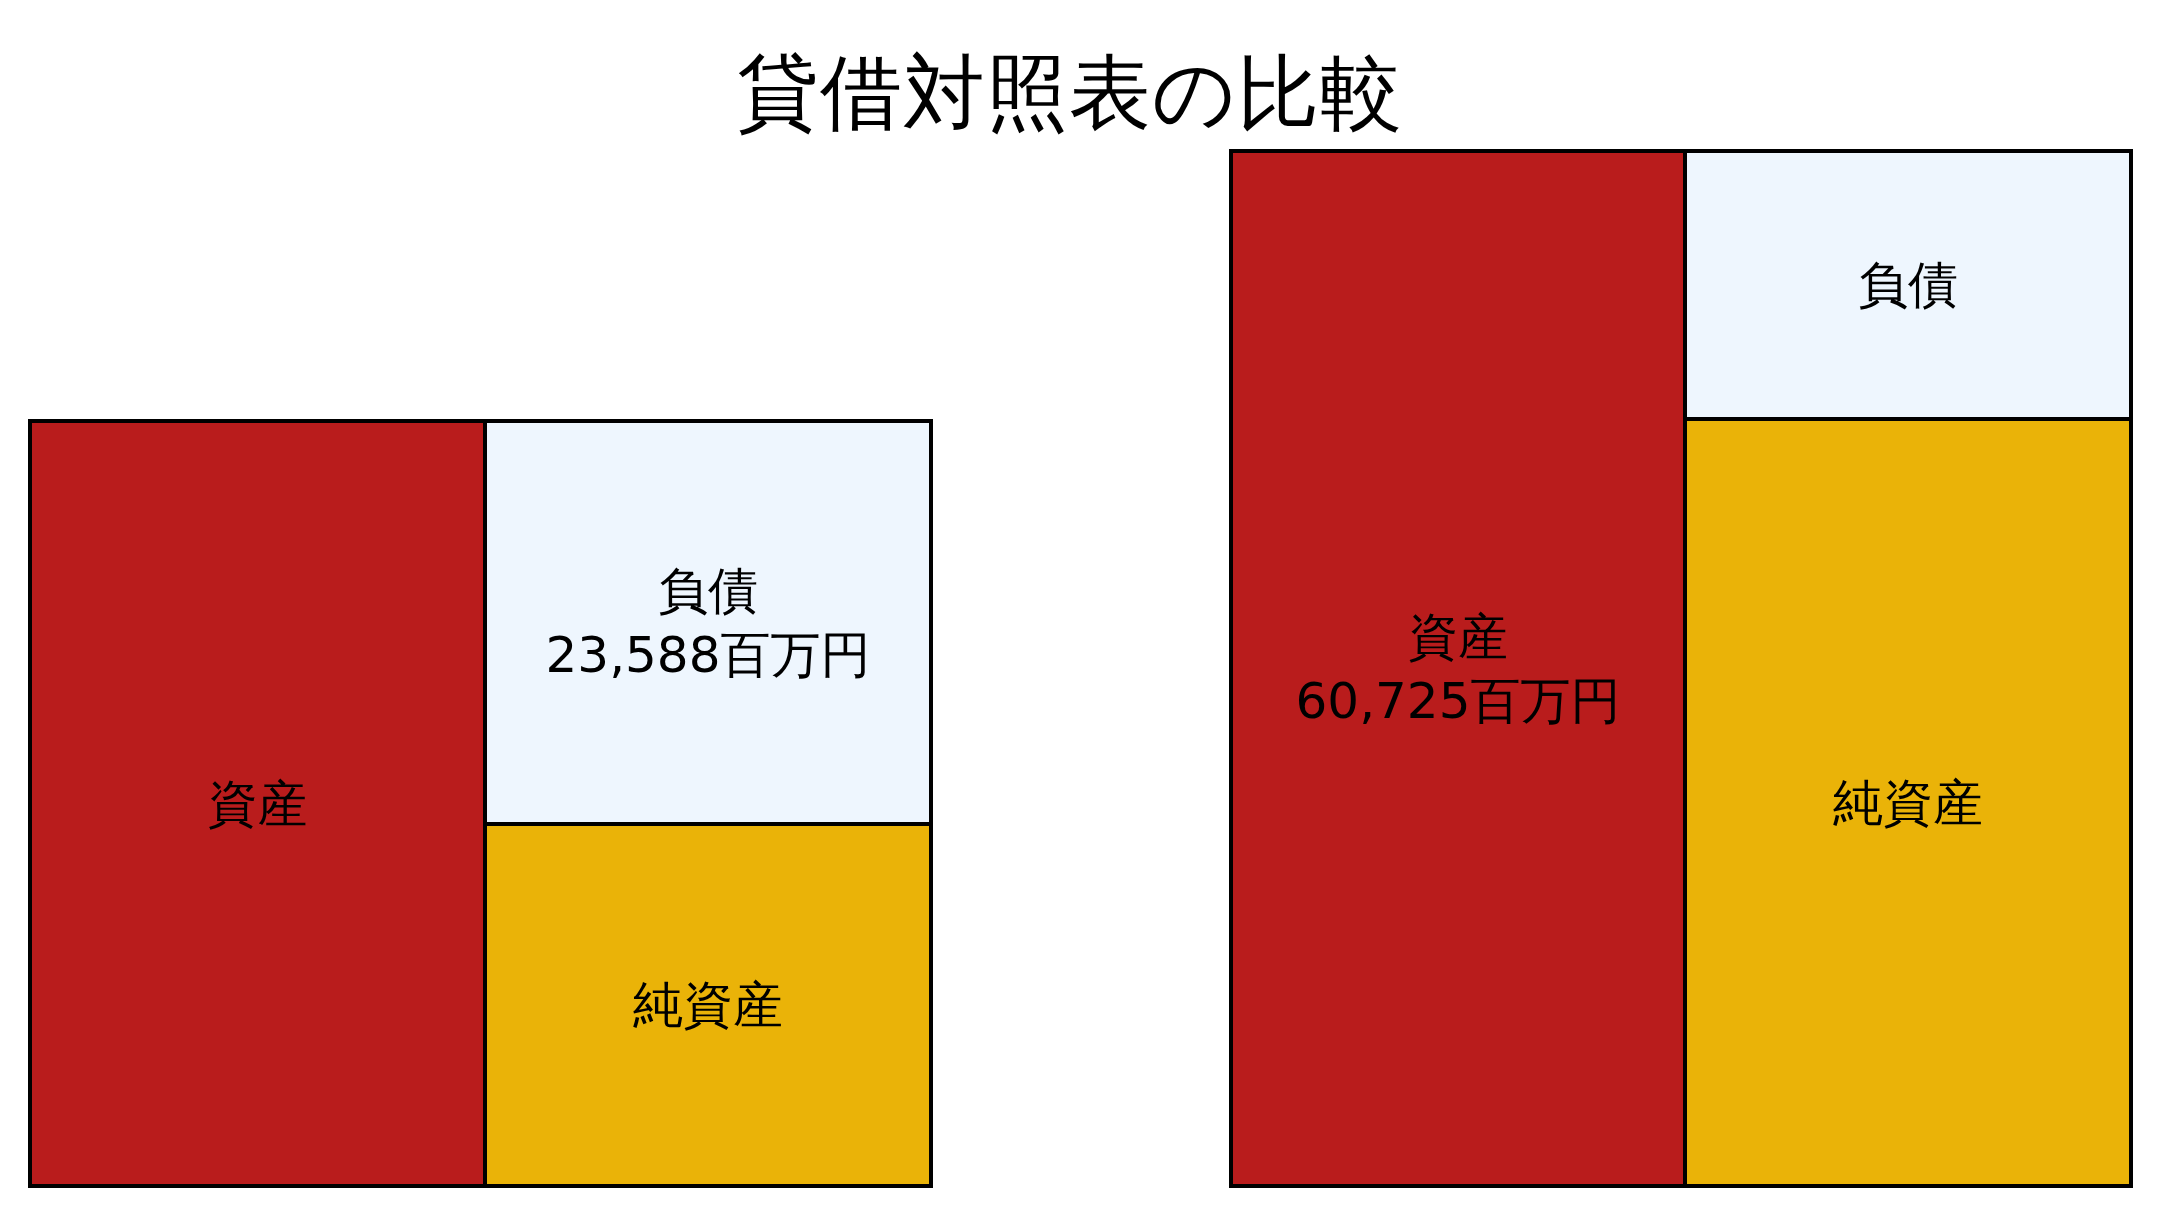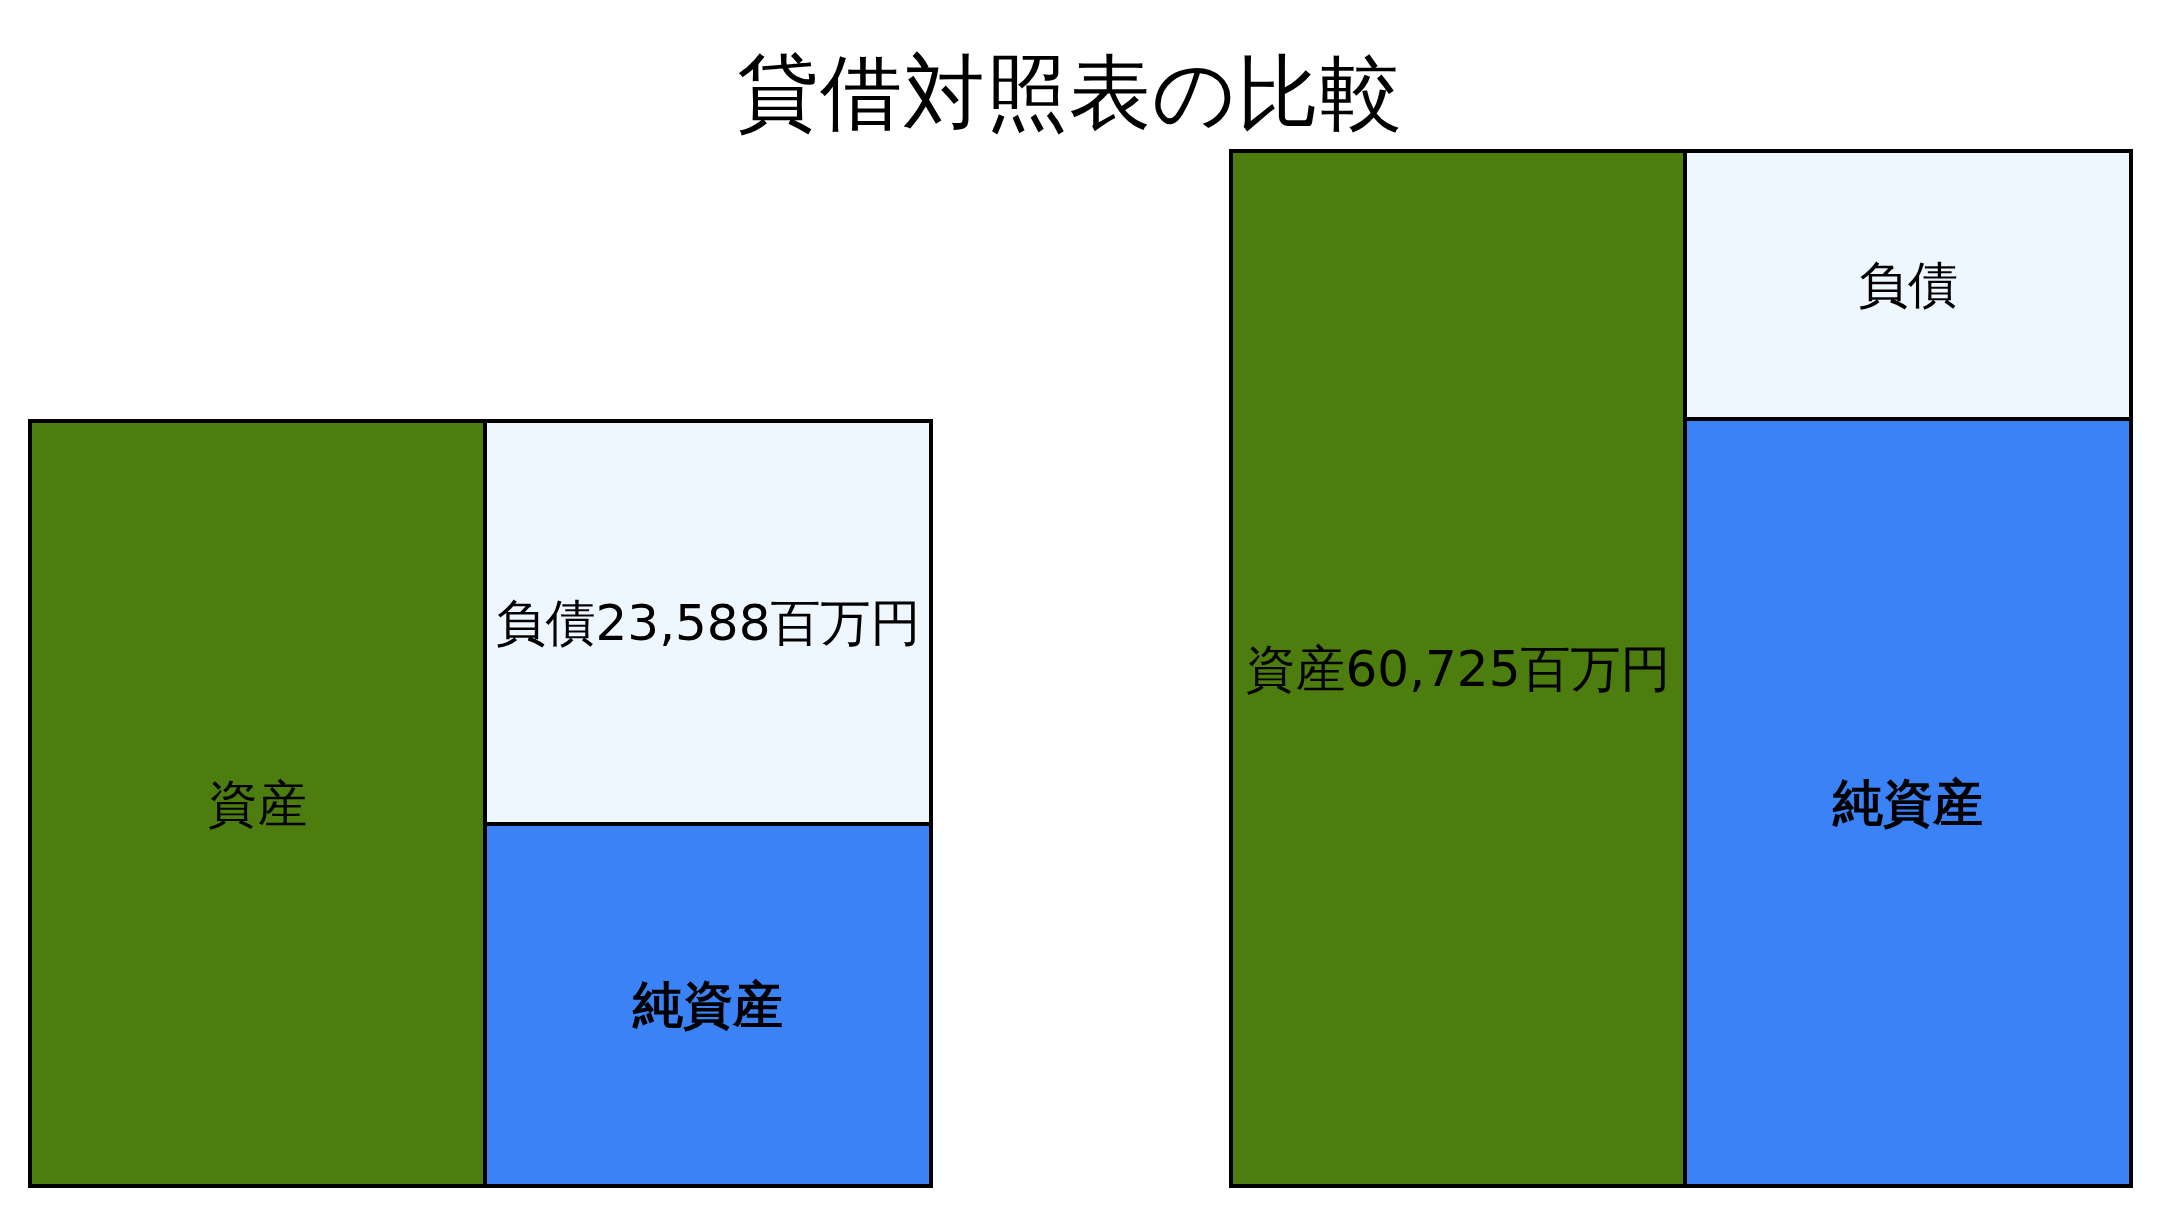--- a/index.html
+++ b/index.html
@@ -28,33 +28,33 @@
     }
     .bs {
       position: absolute;
       box-sizing: border-box;
       border: 4px solid #000;
     }
     .cell {
       position: absolute;
       box-sizing: border-box;
       display: flex;
-      flex-direction: row;
+      flex-direction: column;
       align-items: center;
       justify-content: center;
       text-align: left;
     }
     .cell .label, .cell .value {
       font-size: 50px;
       line-height: 64px;
       white-space: nowrap;
     }
-    .assets { background: #4d7c0f; border-right: 4px solid #000; }
+    .assets { background: #b91c1c; border-right: 4px solid #000; }
     .liab   { background: #eef6fe; border-bottom: 4px solid #000; }
-    .equity { background: #3b82f6; font-weight: bold; }
+    .equity { background: #eab308; }
   </style>
 </head>
 <body>
 
 <div class="title">貸借対照表の比較</div>
 
 <div class="bs" style="left:28px; top:419px; width:905px; height:769px;">
   <div class="cell assets" style="left:0; top:0; width:455px; height:761px;">
     <div class="label">資産</div>
   </div>

